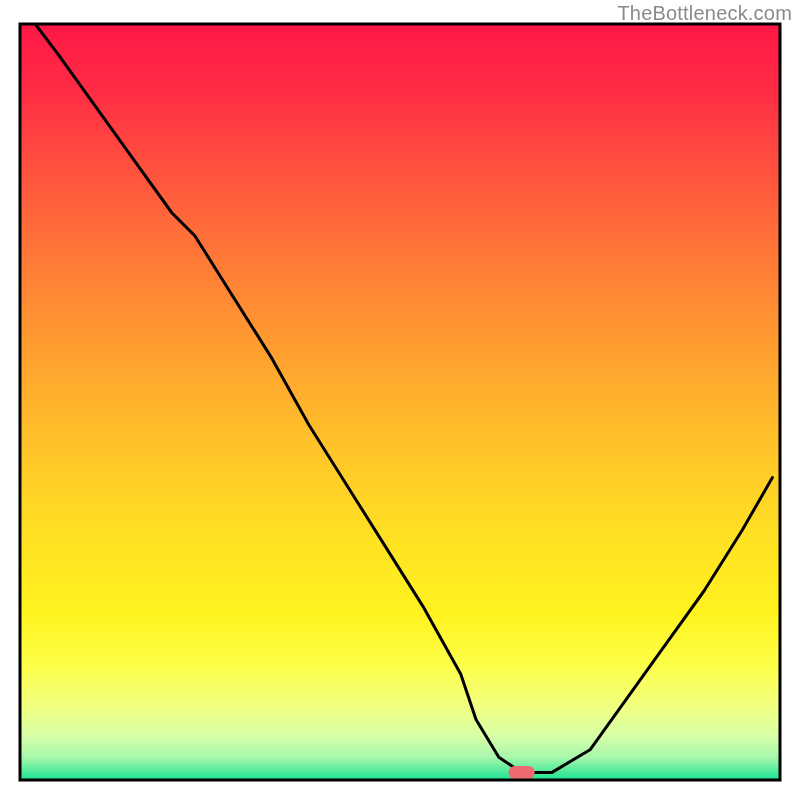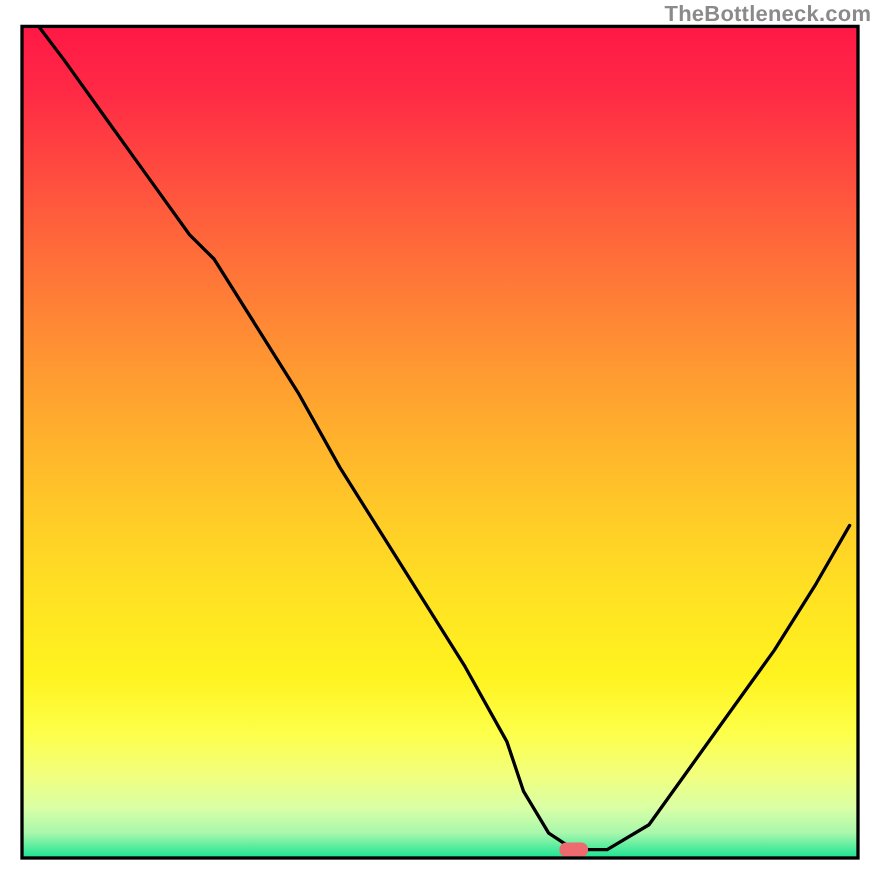--- a/index.html
+++ b/index.html
@@ -13,21 +13,21 @@
   .container {
     position: relative;
     width: 800px;
     height: 800px;
   }
   .watermark {
     position: absolute;
     top: 2px;
     right: 8px;
     font-size: 20px;
-    font-weight: bold;
+    font-weight: normal;
     color: #8a8a8a;
     letter-spacing: 0.2px;
     z-index: 10;
   }
   svg {
     position: absolute;
     top: 0;
     left: 0;
   }
 </style>

